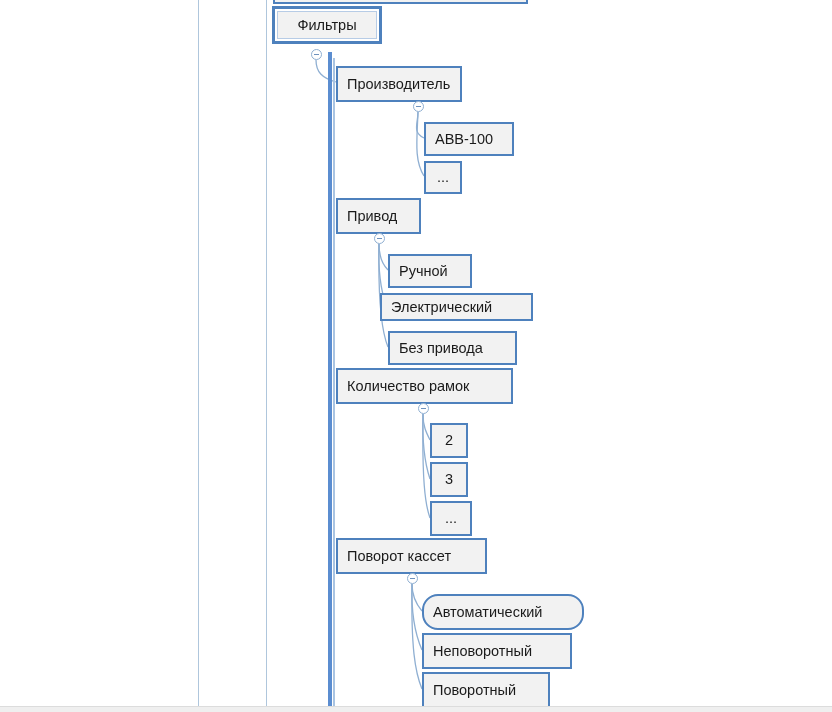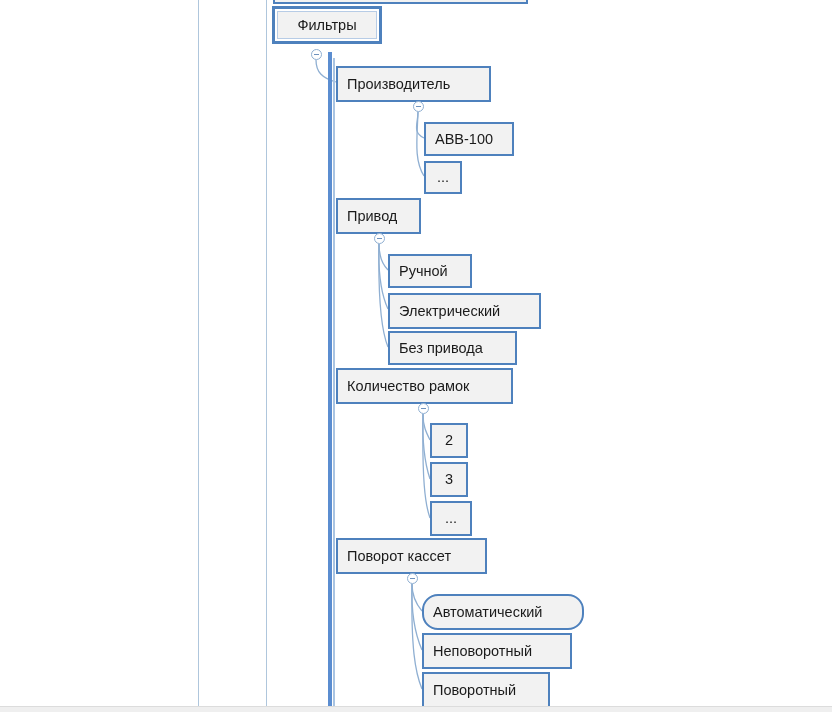--- a/index.html
+++ b/index.html
@@ -159,41 +159,41 @@
 
   <div class="node clipped-top" style="left:273px; top:-30px; width:255px; height:34px;">
     <span class="node-label"></span>
   </div>
 
   <div class="node selected center-text" style="left:272px; top:6px; width:110px; height:38px;">
     <span class="node-label">Фильтры</span>
   </div>
   <div class="toggle" style="left:311px; top:49px;"></div>
 
-  <div class="node" style="left:336px; top:66px; width:155px; height:36px;">
+  <div class="node" style="left:336px; top:66px; width:126px; height:36px;">
     <span class="node-label">Производитель</span>
   </div>
   <div class="toggle" style="left:413px; top:101px;"></div>
 
   <div class="node" style="left:424px; top:122px; width:90px; height:34px;">
     <span class="node-label">ABB-100</span>
   </div>
   <div class="node center-text" style="left:424px; top:161px; width:38px; height:33px;">
     <span class="node-label">...</span>
   </div>
 
   <div class="node" style="left:336px; top:198px; width:85px; height:36px;">
     <span class="node-label">Привод</span>
   </div>
   <div class="toggle" style="left:374px; top:233px;"></div>
 
   <div class="node" style="left:388px; top:254px; width:84px; height:34px;">
     <span class="node-label">Ручной</span>
   </div>
-  <div class="node" style="left:388px; top:293px; width:153px; height:36px;">
+  <div class="node" style="left:380px; top:293px; width:153px; height:28px;">
     <span class="node-label">Электрический</span>
   </div>
   <div class="node" style="left:336px; top:368px; width:177px; height:36px;">
     <span class="node-label">Количество рамок</span>
   </div>
 
   <div class="node" style="left:388px; top:331px; width:129px; height:34px;">
     <span class="node-label">Без привода</span>
   </div>
   <div class="toggle" style="left:418px; top:403px;"></div>

